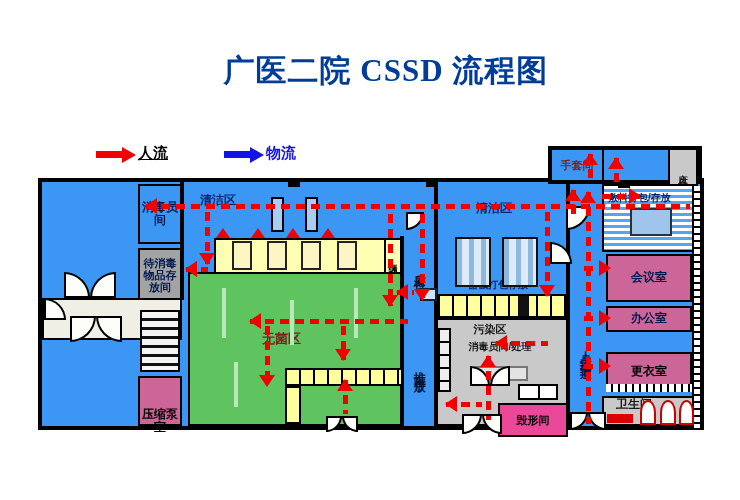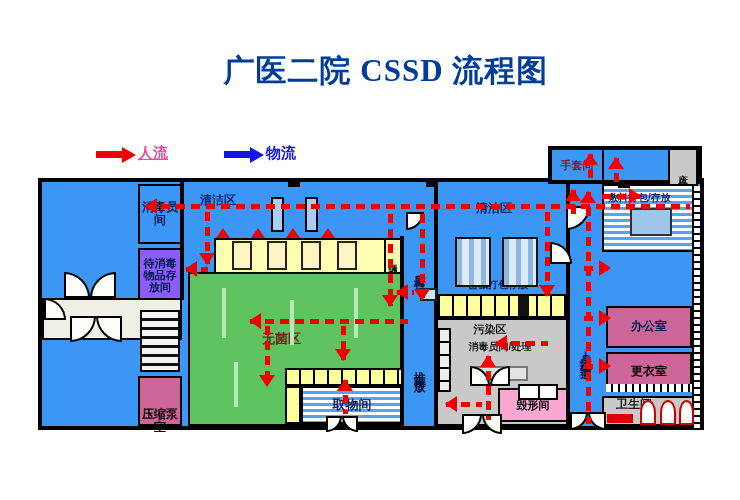--- a/index.html
+++ b/index.html
@@ -46,87 +46,87 @@
   .ah{position:absolute;width:0;height:0}
 </style>
 </head>
 <body>
 
 <div id="title" style="color: rgb(0, 61, 153);">广医二院 CSSD 流程图</div>
 
 <div id="legend">
   <div class="sa-line" style="left: 96px; top: 151px; width: 26px; background: rgb(242, 0, 0);"></div>
   <div class="sa-head" style="left: 122px; top: 147px; border-left: 14px solid rgb(242, 0, 0);"></div>
-  <span class="lg" style="left: 138px; top: 144px; color: #ec4899; text-decoration: underline;">人流</span>
+  <span class="lg" style="left: 138px; top: 144px; color: #000000; text-decoration: underline;">人流</span>
   <div class="sa-line" style="left: 224px; top: 151px; width: 26px; background: rgb(20, 20, 230);"></div>
   <div class="sa-head" style="left: 250px; top: 147px; border-left: 14px solid rgb(20, 20, 230);"></div>
   <span class="lg" style="left: 266px; top: 144px; color: rgb(20, 20, 230);">物流</span>
 </div>
 
 <div id="plan-wrap">
     <div class="room" style="left: 38px; top: 178px; width: 666px; height: 252px; background: rgb(59, 151, 243); border-width: 4px;"></div>
     <div class="room" style="left: 548px; top: 146px; width: 154px; height: 38px; background: rgb(59, 151, 243); border-width: 4px;"></div>
     <div class="room" style="left: 138px; top: 184px; width: 44px; height: 60px; background: rgb(59, 151, 243);">
       <span style="color: rgb(0, 25, 77); font-size: 12px;">消毒员间</span>
     </div>
-    <div class="room" style="left: 138px; top: 248px; width: 44px; height: 54px; background: #8b5cf6;">
+    <div class="room" style="left: 138px; top: 248px; width: 44px; height: 54px; background: #a3a3a3;">
       <span style="color: rgb(0, 25, 77); font-size: 11px;">待消毒物品存放间</span>
     </div>
     <div class="room" style="left: 42px; top: 298px; width: 140px; height: 42px; background: rgb(240, 239, 230);"></div>
     <div class="room" style="left: 138px; top: 376px; width: 44px; height: 50px; background: rgb(204, 102, 153);">
       <span style="color: rgb(0, 0, 0); font-size: 12px; margin-top: 40px;">压缩泵室</span>
     </div>
     <div class="room nb" style="left: 192px; top: 192px; width: 52px; height: 18px; background: transparent;">
       <span style="color: rgb(6, 36, 110); font-size: 12px;">清洁区</span>
     </div>
     <div class="room" style="left: 214px; top: 238px; width: 172px; height: 36px; background: rgb(255, 255, 179);"></div>
     <div class="room" style="left: 384px; top: 238px; width: 18px; height: 44px; background: rgb(255, 255, 179);">
       <span style="color: rgb(0, 0, 0); font-size: 9px; writing-mode: vertical-rl; letter-spacing: 3px;">缓冲</span>
     </div>
     <div class="room" style="left: 188px; top: 272px; width: 214px; height: 154px; background: rgb(95, 196, 95); position: absolute; justify-content: flex-start; align-items: flex-start;">
       <span style="color: rgb(122, 36, 28); font-size: 13px; position: absolute; left: 72px; top: 58px; text-align: left;">无菌区</span>
     </div>
-    <div class="room hstripes" style="left: 301px; top: 386px; width: 102px; height: 38px;">
-      <span style="color: rgb(6, 36, 110); font-size: 13px;">取物间</span>
-    </div>
     <div class="room nb" style="left: 404px; top: 312px; width: 30px; height: 112px; background: transparent;">
       <span style="color: rgb(0, 20, 51); font-size: 12px; writing-mode: vertical-rl; letter-spacing: 3px;">推车存放</span>
     </div>
     <div class="room nb" style="left: 406px; top: 240px; width: 26px; height: 54px; background: transparent;">
       <span style="color: rgb(0, 20, 51); font-size: 12px; writing-mode: vertical-rl; letter-spacing: 3px;">质检</span>
     </div>
     <div class="room nb" style="left: 468px; top: 200px; width: 52px; height: 18px; background: transparent;">
       <span style="color: rgb(6, 36, 110); font-size: 12px;">清洁区</span>
     </div>
     <div class="room nb" style="left: 448px; top: 278px; width: 100px; height: 14px; background: transparent;">
       <span style="color: rgb(6, 36, 110); font-size: 10px;">器械打包存放</span>
     </div>
     <div class="room" style="left: 436px; top: 318px; width: 132px; height: 108px; background: rgb(201, 201, 201);"></div>
     <div class="room nb" style="left: 460px; top: 322px; width: 60px; height: 14px; background: transparent;">
       <span style="color: rgb(26, 26, 26); font-size: 11px;">污染区</span>
     </div>
     <div class="room nb" style="left: 448px; top: 340px; width: 104px; height: 13px; background: transparent;">
       <span style="color: rgb(26, 26, 26); font-size: 10px;">消毒员间/处理</span>
     </div>
-    <div class="room" style="left: 498px; top: 388px; width: 70px; height: 34px; background: #f9a8d4; text-align: center;">
+    <div class="room" style="left: 498px; top: 403px; width: 70px; height: 34px; background: #ec4899; text-align: center;">
       <span style="color: rgb(0, 0, 0); font-size: 11px;">毁形间</span>
     </div>
     <div class="room nb" style="left: 572px; top: 280px; width: 26px; height: 142px; background: transparent;">
       <span style="color: rgb(0, 25, 77); font-size: 12px; writing-mode: vertical-rl; letter-spacing: 3px;">人员流动通道</span>
     </div>
     <div class="room" style="left: 550px; top: 148px; width: 54px; height: 34px; background: rgb(59, 151, 243);">
       <span style="color: rgb(122, 31, 31); font-size: 11px;">手套间</span>
     </div>
     <div class="room" style="left: 668px; top: 148px; width: 30px; height: 46px; background: rgb(201, 201, 201);">
       <span style="color: rgb(26, 26, 26); font-size: 10px; writing-mode: vertical-rl; letter-spacing: 3px;">废品间</span>
     </div>
     <div class="room hstripes" style="left: 602px; top: 184px; width: 94px; height: 68px; position: absolute; justify-content: flex-start; align-items: flex-start;">
       <span style="color: rgb(6, 36, 110); font-size: 10px; position: absolute; left: 4px; top: 6px; text-align: left; width: 66px;">敷料打包/存放</span>
     </div>
-    <div class="room" style="left: 606px; top: 306px; width: 86px; height: 42px; background: rgb(204, 102, 153);">
+    <div class="room" style="left: 606px; top: 254px; width: 86px; height: 48px; background: rgb(204, 102, 153);">
+      <span style="color: rgb(0, 25, 77); font-size: 12px;">会议室</span>
+    </div>
+    <div class="room" style="left: 606px; top: 306px; width: 86px; height: 26px; background: rgb(204, 102, 153);">
       <span style="color: rgb(0, 25, 77); font-size: 12px;">办公室</span>
     </div>
     <div class="room" style="left: 606px; top: 352px; width: 86px; height: 40px; background: rgb(204, 102, 153);">
       <span style="color: #000000; font-size: 12px;">更衣室</span>
     </div>
     <div class="room" style="left: 602px; top: 396px; width: 94px; height: 30px; background: rgb(201, 201, 201); position: absolute; justify-content: flex-start; align-items: flex-start;">
       <span style="color: rgb(26, 26, 26); font-size: 12px; position: absolute; left: 12px; top: 0px; text-align: left;">卫生间</span>
     </div>
     <div class="wall" style="left: 400px; top: 236px; width: 4px; height: 190px;"></div>
     <div class="wall" style="left: 434px; top: 182px; width: 4px; height: 244px;"></div>

